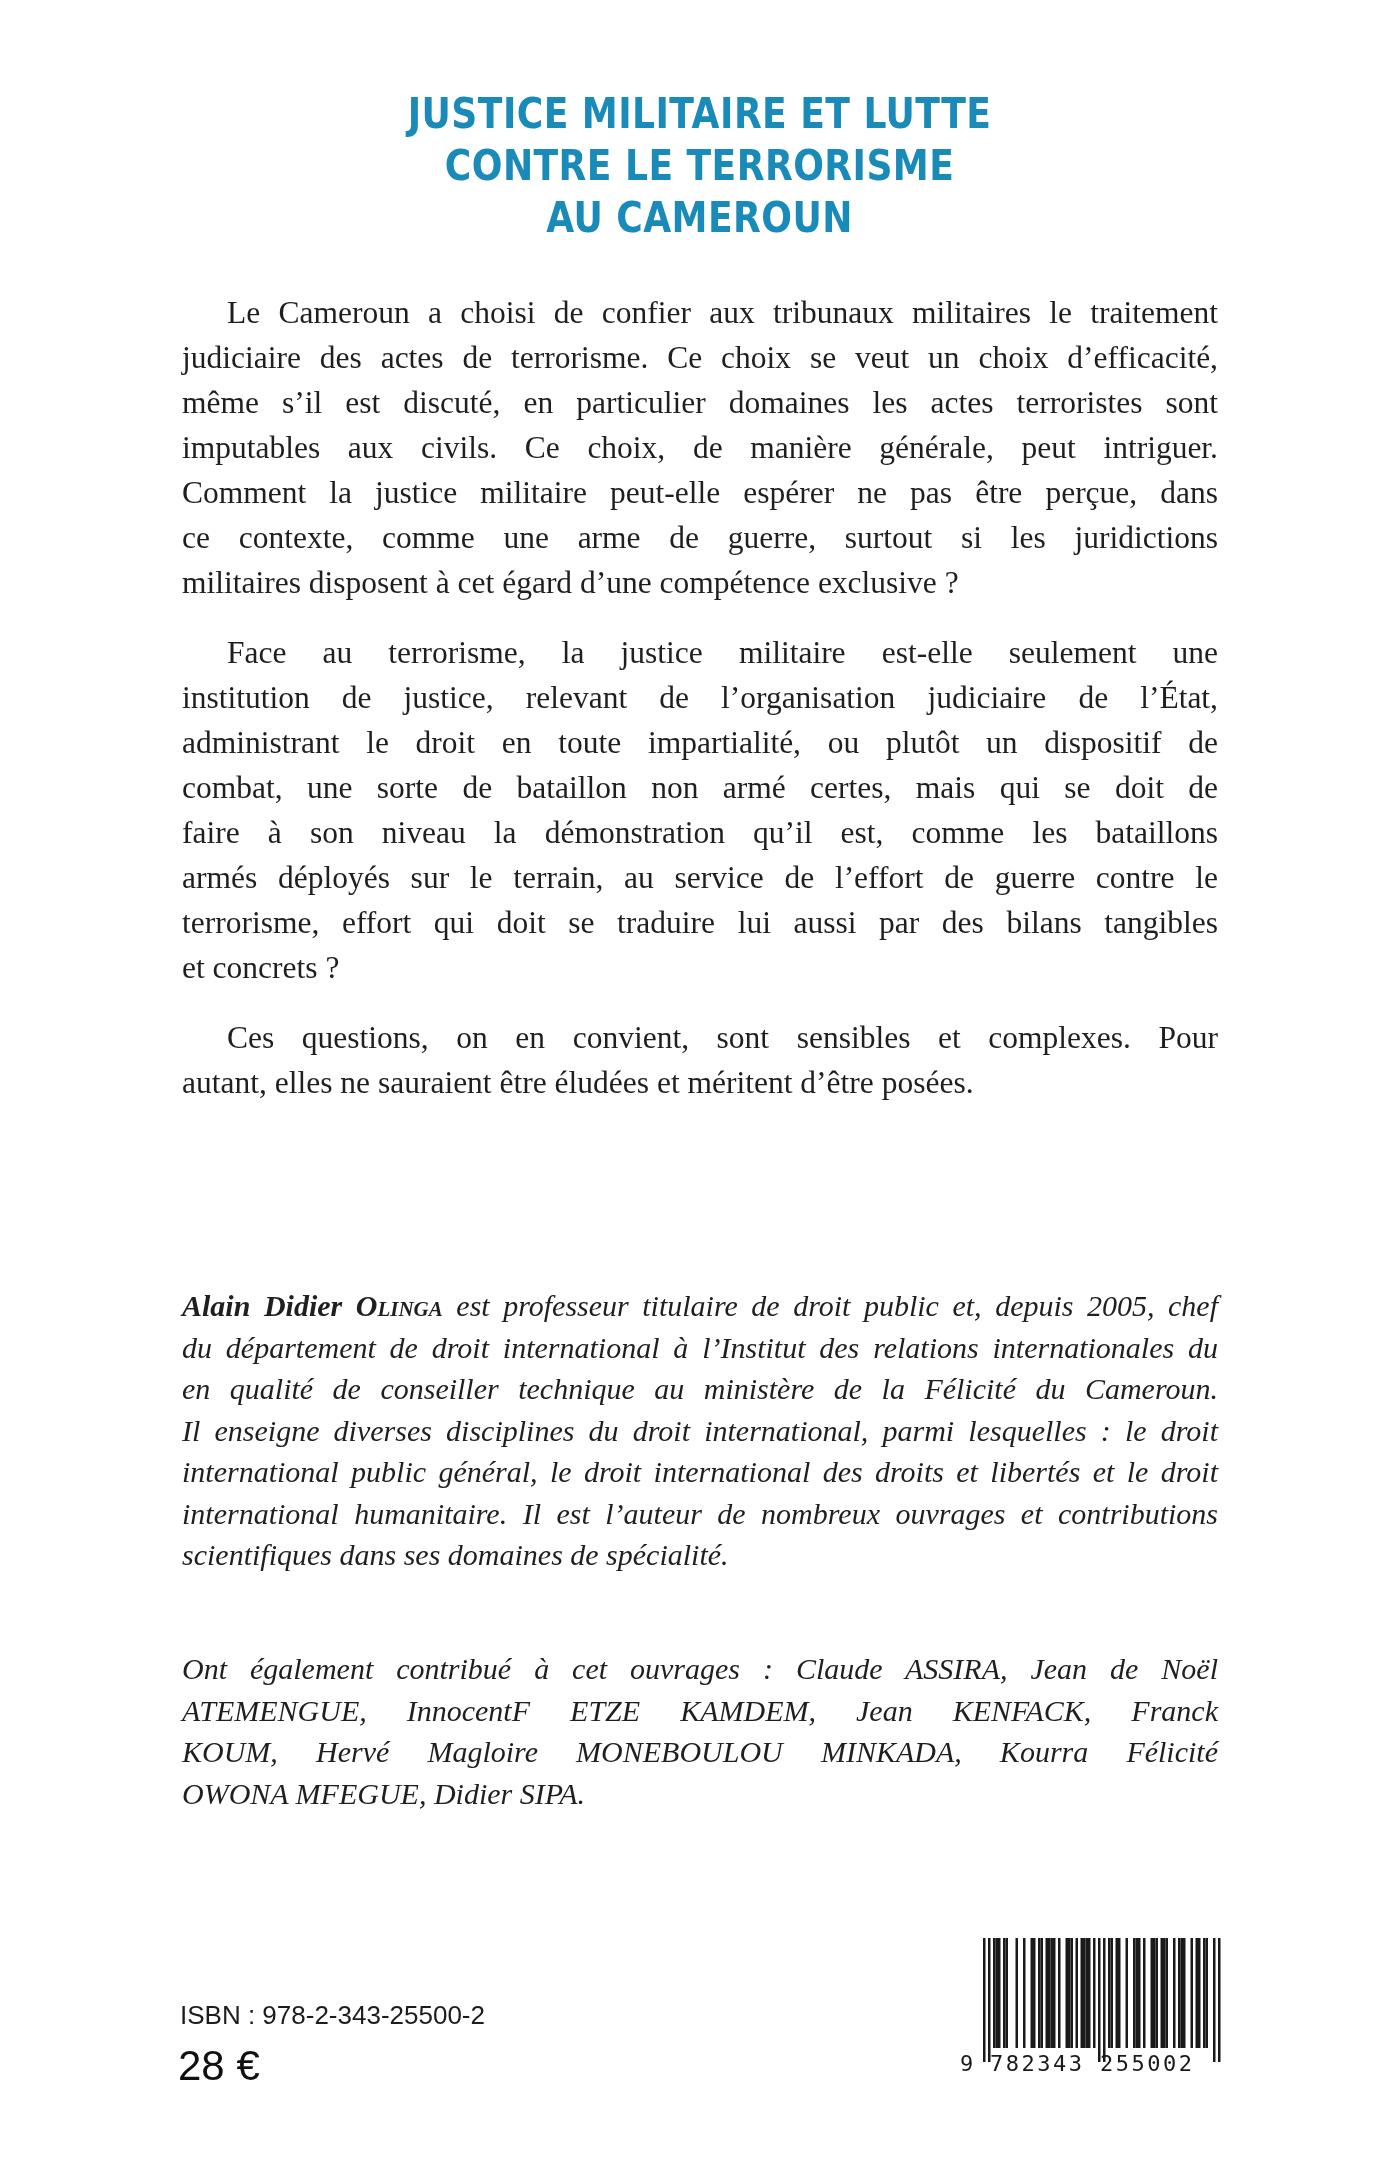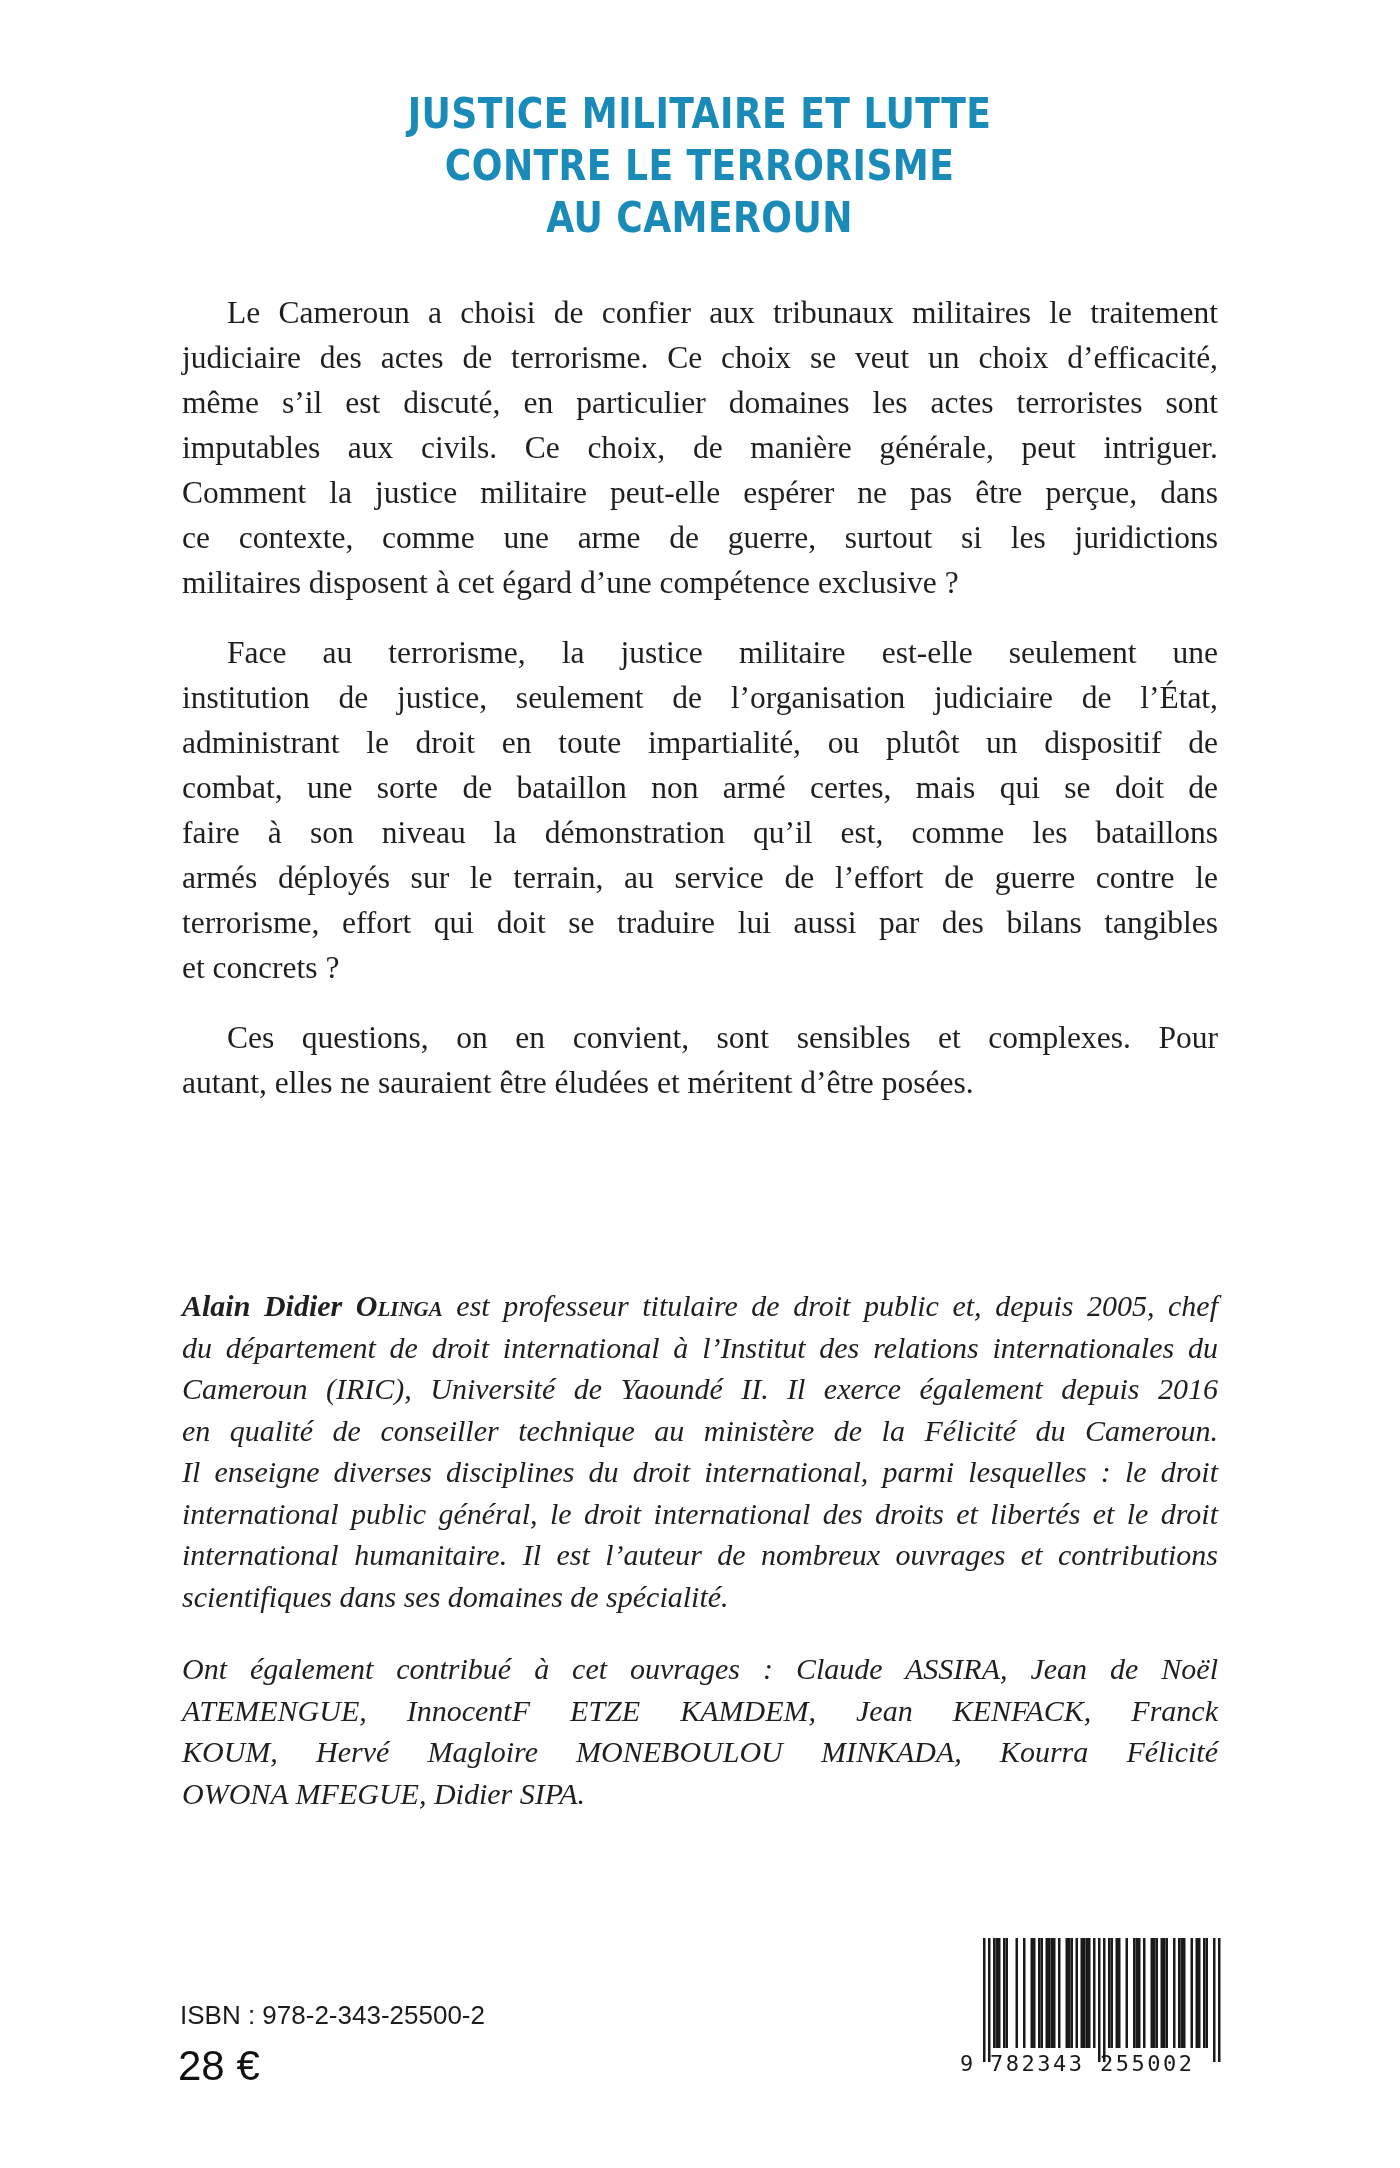--- a/index.html
+++ b/index.html
@@ -52,38 +52,37 @@
   <span class="line">judiciaire des actes de terrorisme. Ce choix se veut un choix d’efficacité,</span>
   <span class="line">même s’il est discuté, en particulier domaines les actes terroristes sont</span>
   <span class="line">imputables aux civils. Ce choix, de manière générale, peut intriguer.</span>
   <span class="line">Comment la justice militaire peut-elle espérer ne pas être perçue, dans</span>
   <span class="line">ce contexte, comme une arme de guerre, surtout si les juridictions</span>
   <span class="line last">militaires disposent à cet égard d’une compétence exclusive ?</span>
 </div>
 
 <div class="body-col" style="top:630px">
   <span class="line indent">Face au terrorisme, la justice militaire est-elle seulement une</span>
-  <span class="line">institution de justice, seulement de l’organisation judiciaire de l’État,</span>
+  <span class="line">institution de justice, relevant de l’organisation judiciaire de l’État,</span>
   <span class="line">administrant le droit en toute impartialité, ou plutôt un dispositif de</span>
   <span class="line">combat, une sorte de bataillon non armé certes, mais qui se doit de</span>
   <span class="line">faire à son niveau la démonstration qu’il est, comme les bataillons</span>
   <span class="line">armés déployés sur le terrain, au service de l’effort de guerre contre le</span>
   <span class="line">terrorisme, effort qui doit se traduire lui aussi par des bilans tangibles</span>
   <span class="line last">et concrets ?</span>
 </div>
 
 <div class="body-col" style="top:1015px">
   <span class="line indent">Ces questions, on en convient, sont sensibles et complexes. Pour</span>
   <span class="line last">autant, elles ne sauraient être éludées et méritent d’être posées.</span>
 </div>
 
 <div class="body-col bio" style="top:1285px">
   <span class="line"><span class="author-name"><span>Alain Didier</span> <span class="smallcaps">Olinga</span></span> <span>est professeur titulaire de droit public et, depuis 2005, chef</span></span>
   <span class="line">du département de droit international à l’Institut des relations internationales du</span>
-  <span class="line">Cameroun (IRIC), Université de Yaoundé II. Il exerce également depuis 2016</span>
   <span class="line">en qualité de conseiller technique au ministère de la Félicité du Cameroun.</span>
   <span class="line">Il enseigne diverses disciplines du droit international, parmi lesquelles : le droit</span>
   <span class="line">international public général, le droit international des droits et libertés et le droit</span>
   <span class="line">international humanitaire. Il est l’auteur de nombreux ouvrages et contributions</span>
   <span class="line last">scientifiques dans ses domaines de spécialité.</span>
 </div>
 
 <div class="body-col contrib" style="top:1648px">
   <span class="line">Ont également contribué à cet ouvrages : Claude ASSIRA, Jean de Noël</span>
   <span class="line">ATEMENGUE, InnocentF ETZE KAMDEM, Jean KENFACK, Franck</span>

